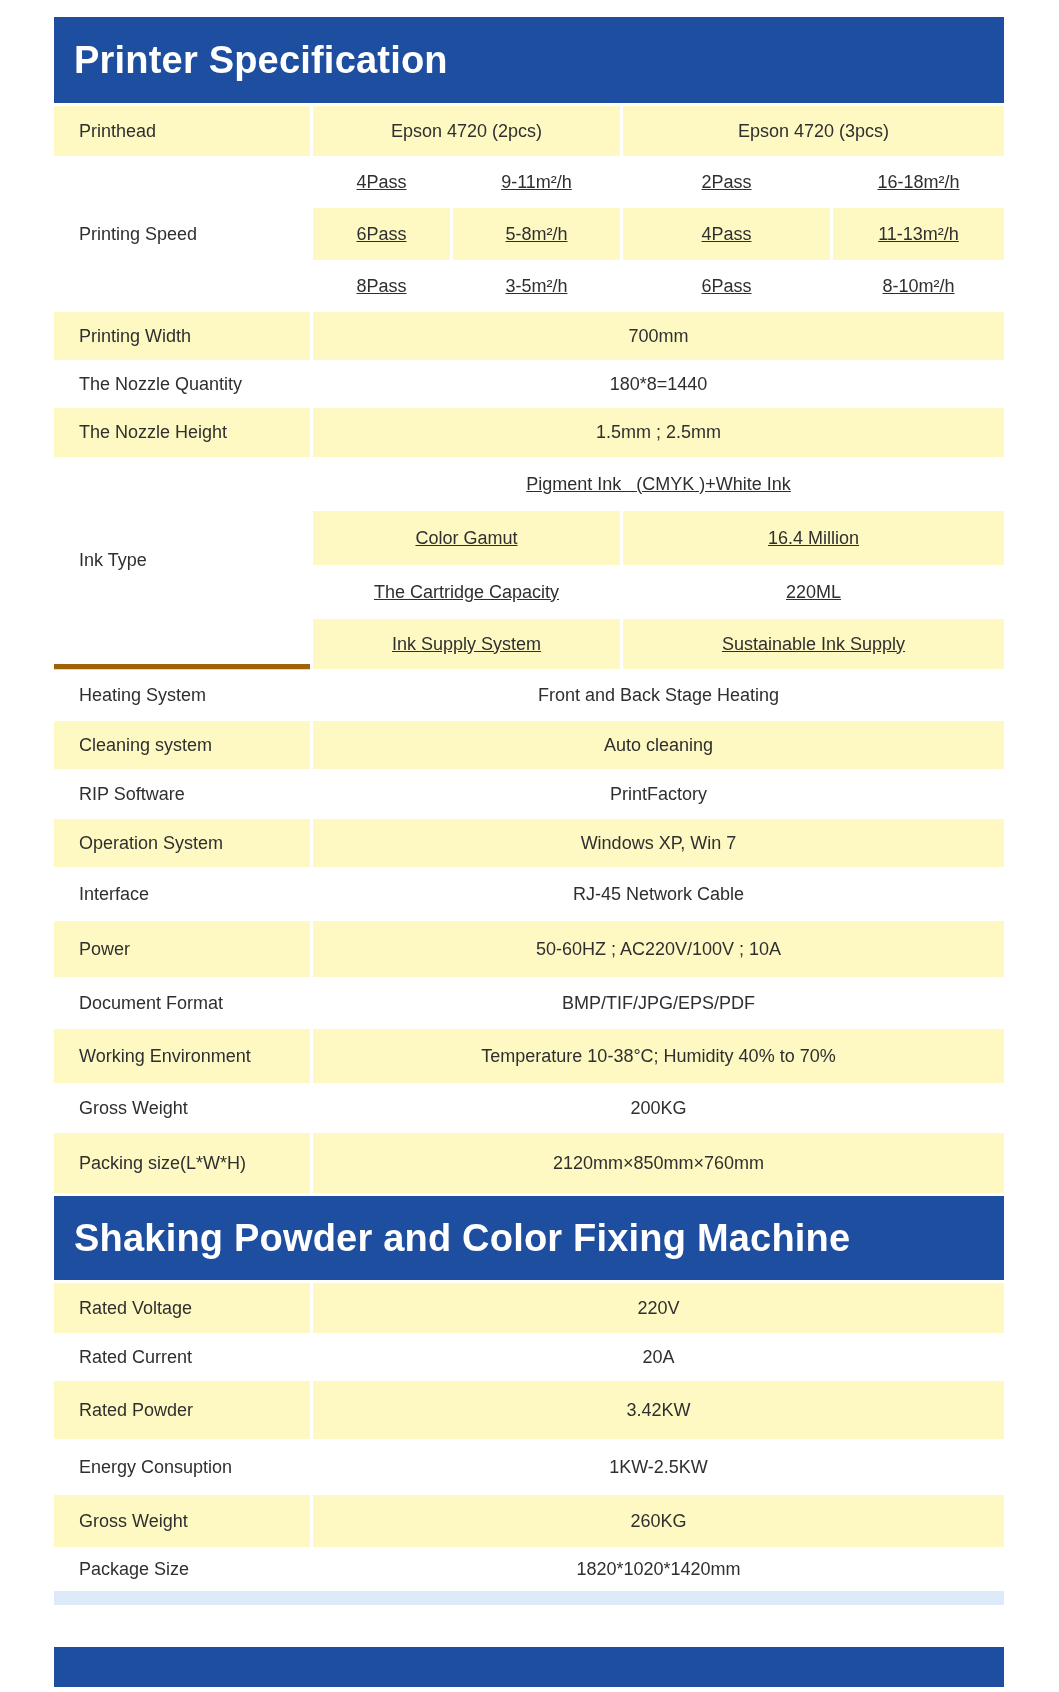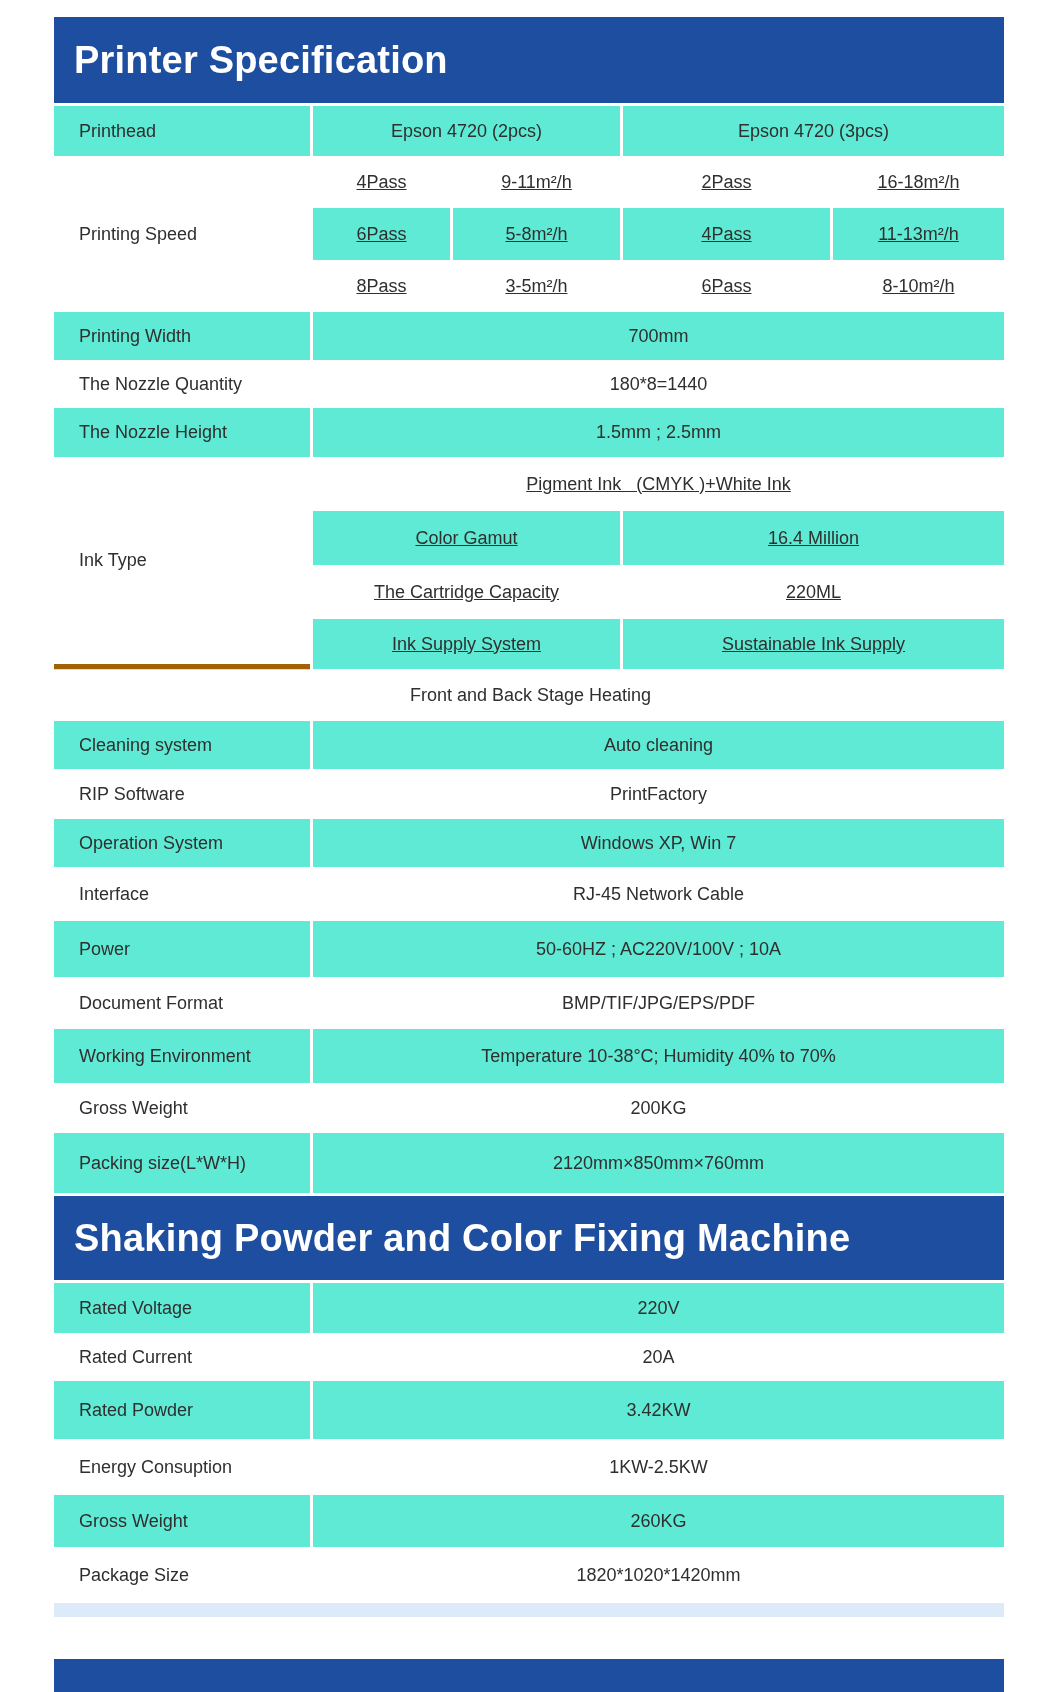--- a/index.html
+++ b/index.html
@@ -14,21 +14,21 @@
 
   .hdr {
     height: 86px; background: #1e4e9f; color: #ffffff;
     display: flex; align-items: center; padding-left: 20px;
     margin-bottom: 3px;
   }
   .hdr span { font-size: 38px; font-weight: 700; letter-spacing: 0.2px; }
   .hdr2 { margin-top: 3px; }
 
   .row { display: flex; width: 950px; }
-  .blue { background: #5eead4; }
+  .blue { background: #fef9c3; }
   .white { background: #ffffff; }
 
   .lbl {
     width: 256px; flex: 0 0 256px; padding-left: 25px;
     display: flex; align-items: center; font-size: 18px;
   }
   .cell {
     display: flex; align-items: center; justify-content: center;
     font-size: 18px; text-align: center;
   }
@@ -126,20 +126,21 @@
         <div class="cell grow bl">220ML</div>
       </div>
       <div class="srow blue" style="height:50px">
         <div class="cell w310 bl">Ink Supply System</div>
         <div class="cell grow bl">Sustainable Ink Supply</div>
       </div>
     </div>
   </div>
 
   <div class="row white lbl-divider" style="height:52px">
+    <div class="lbl">Heating System</div>
     <div class="cell grow bl">Front and Back Stage Heating</div>
   </div>
   <div class="row blue" style="height:48px">
     <div class="lbl">Cleaning system</div>
     <div class="cell grow bl">Auto cleaning</div>
   </div>
   <div class="row white" style="height:50px">
     <div class="lbl">RIP Software</div>
     <div class="cell grow bl">PrintFactory</div>
   </div>
@@ -189,21 +190,21 @@
     <div class="cell grow bl">3.42KW</div>
   </div>
   <div class="row white" style="height:56px">
     <div class="lbl">Energy Consuption</div>
     <div class="cell grow bl">1KW-2.5KW</div>
   </div>
   <div class="row blue" style="height:52px">
     <div class="lbl">Gross Weight</div>
     <div class="cell grow bl">260KG</div>
   </div>
-  <div class="row white" style="height:56px">
+  <div class="row white" style="height:44px">
     <div class="lbl">Package Size</div>
     <div class="cell grow bl">1820*1020*1420mm</div>
   </div>
 
   <div class="strip"></div>
 
   <div class="spacer"></div>
 
   <div class="endbar"></div>
 

